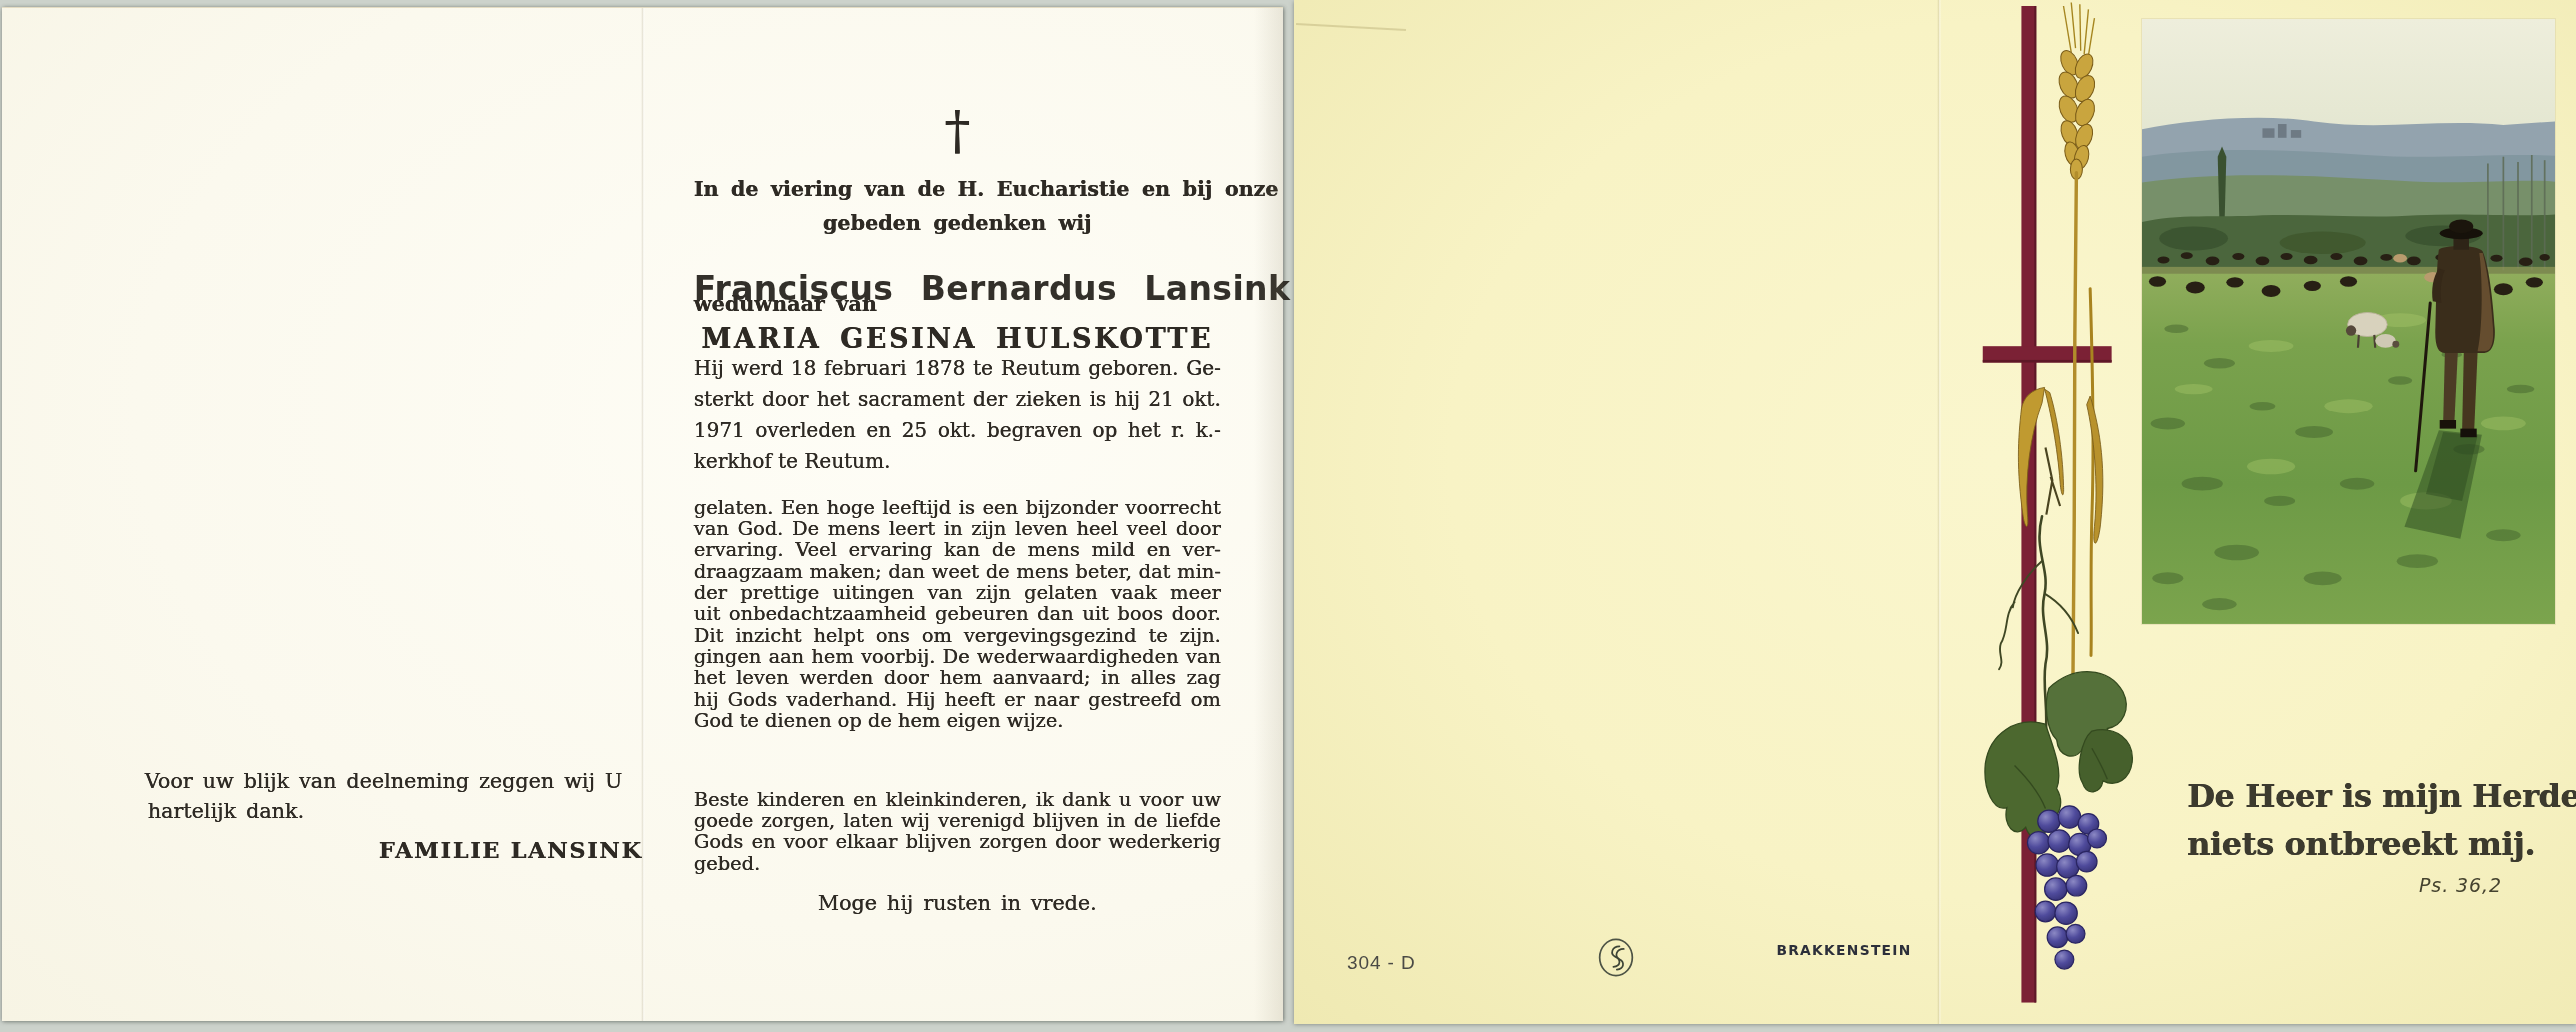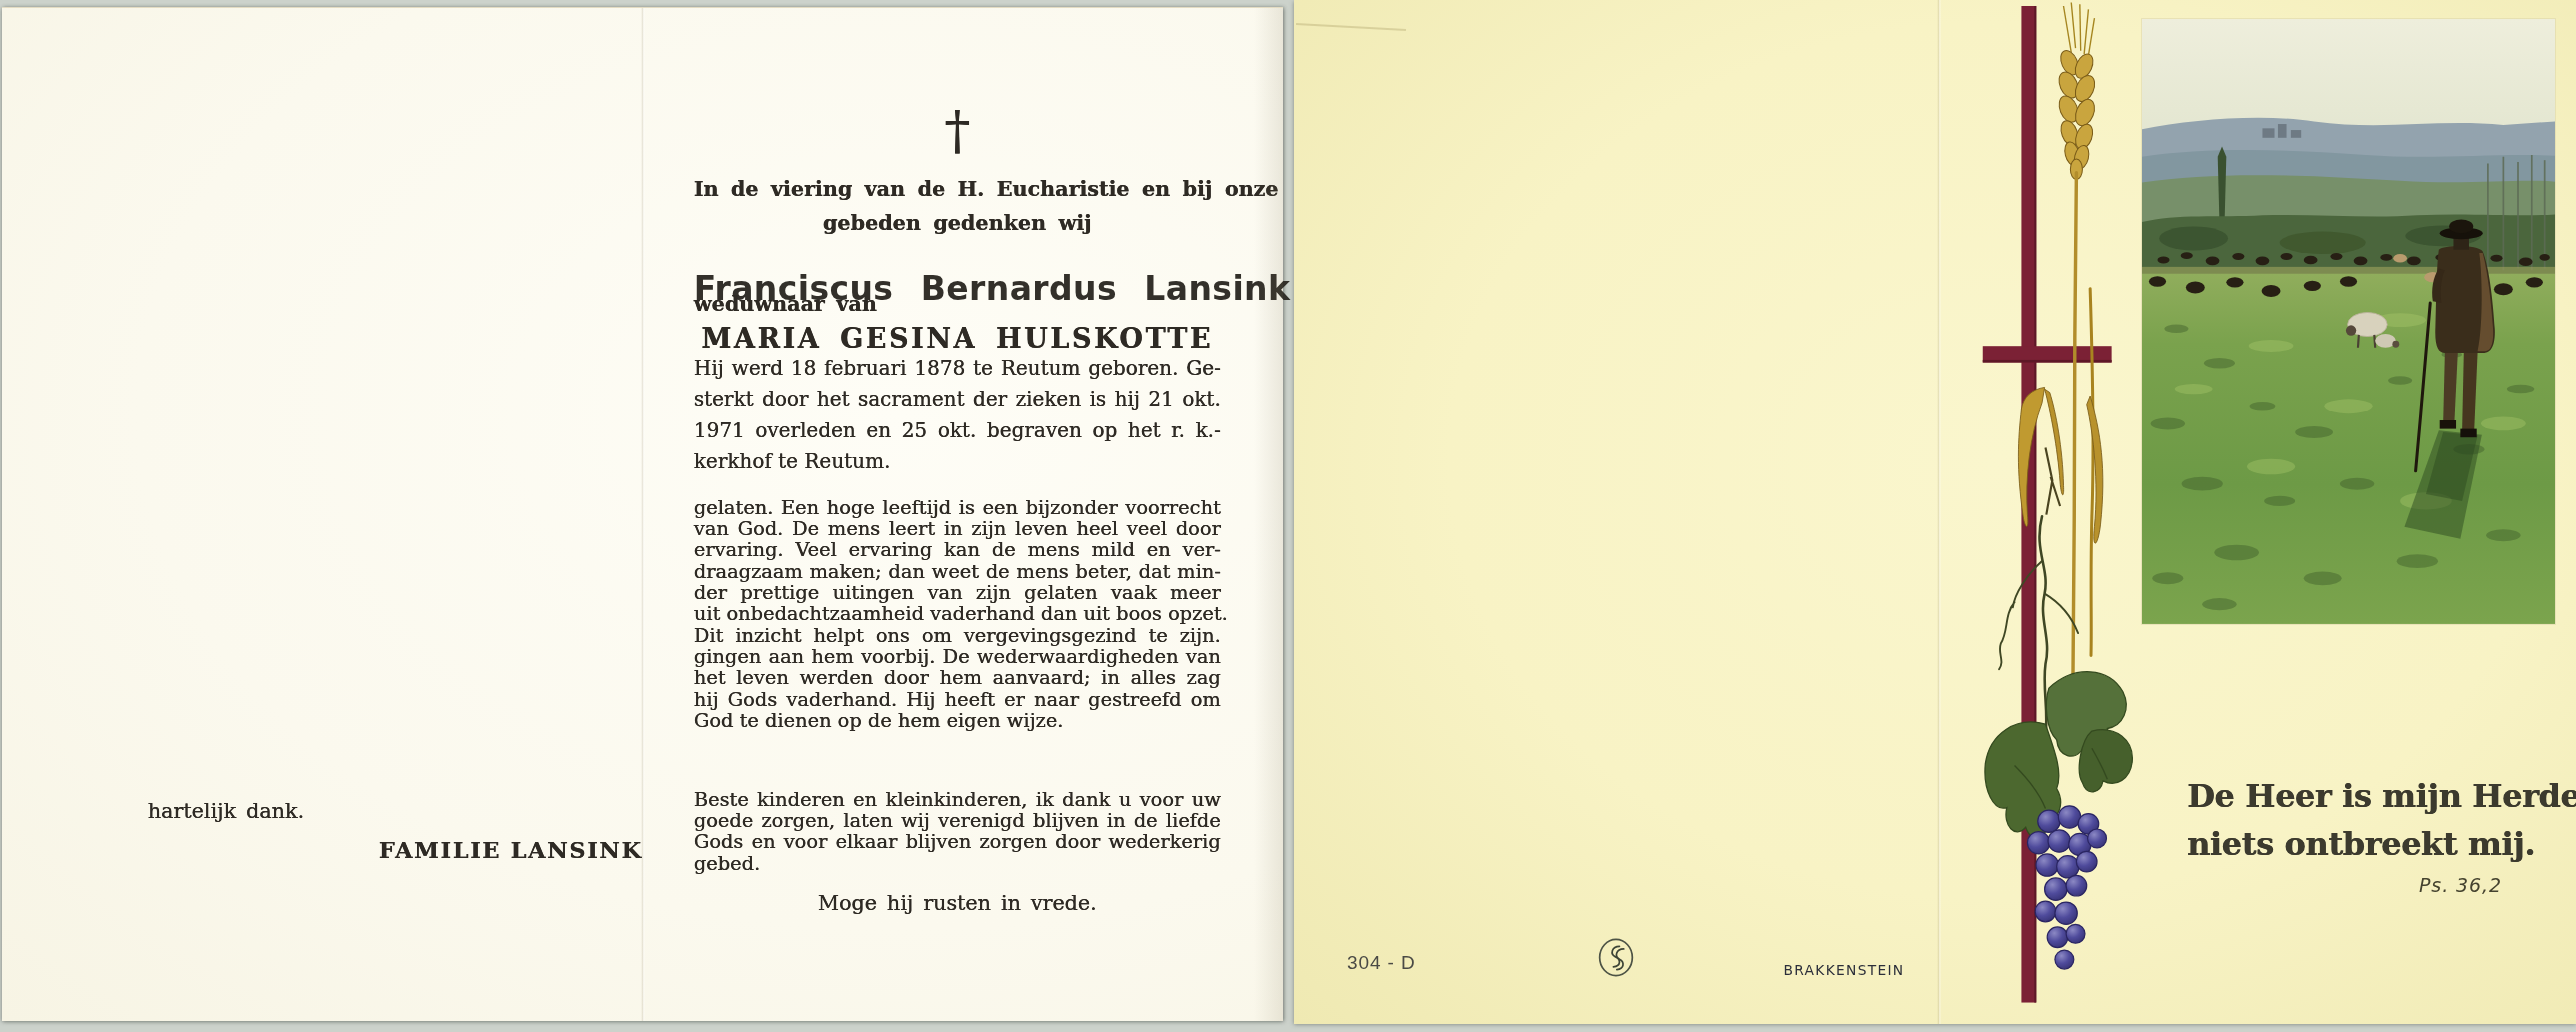--- a/index.html
+++ b/index.html
@@ -73,33 +73,34 @@
   .verse{position:absolute;font-family:"DejaVu Serif",serif;font-weight:bold;
     color:#3c3a2e;font-size:32px;letter-spacing:-0.4px;white-space:nowrap;
     text-shadow:0.5px 0 0 currentColor;}
   .verse.v1{left:893px;top:777px;}
   .verse.v2{left:893px;top:825px;}
   .verse-ref{position:absolute;left:1125px;top:874px;font-family:"DejaVu Sans","Liberation Sans",sans-serif;
     font-style:italic;font-size:19px;color:#45432f;letter-spacing:0.9px;}
   .print-code{position:absolute;left:53px;top:952px;font-family:Liberation Sans, sans-serif;
     font-size:19px;color:#4a4a45;letter-spacing:0.9px;}
   .stamp{position:absolute;left:303px;top:936px;}
-  .publisher{position:absolute;left:477px;top:962px;width:146px;text-align:center;
+  .publisher{position:absolute;left:477px;top:942px;width:146px;text-align:center;
     font-family:"DejaVu Sans","Liberation Sans",sans-serif;font-size:13.8px;
-    color:#2c2f3a;letter-spacing:1.3px;font-weight:normal;}
+    color:#2c2f3a;letter-spacing:1.3px;font-weight:bold;}
 </style>
 </head>
 <body>
 
 <div id="scan">
 
   <div class="card inner">
     <div class="fold inner-fold"></div>
 
     <section class="page-left">
+      <div class="thanks l1 ink">Voor uw blijk van deelneming zeggen wij U</div>
       <div class="thanks l2 ink">hartelijk dank.</div>
       <div class="signature ink">FAMILIE LANSINK</div>
     </section>
 
     <section class="page-right">
       <div class="cross ink">†</div>
       <div class="intro i1 ink">In de viering van de H. Eucharistie en bij onze</div>
       <div class="intro i2 ink">gebeden gedenken wij</div>
       <div class="name">Franciscus Bernardus Lansink</div>
       <div class="relation ink">weduwnaar van</div>
@@ -109,21 +110,21 @@
           <div class="jline">sterkt door het sacrament der zieken is hij 21 okt.</div>
           <div class="jline">1971 overleden en 25 okt. begraven op het r. k.-</div>
           <div class="jline last">kerkhof te Reutum.</div>
         </div>
       <div class="para p2 ink">
           <div class="jline">gelaten. Een hoge leeftijd is een bijzonder voorrecht</div>
           <div class="jline">van God. De mens leert in zijn leven heel veel door</div>
           <div class="jline">ervaring. Veel ervaring kan de mens mild en ver-</div>
           <div class="jline">draagzaam maken; dan weet de mens beter, dat min-</div>
           <div class="jline">der prettige uitingen van zijn gelaten vaak meer</div>
-          <div class="jline">uit onbedachtzaamheid vaderhand dan uit boos opzet.</div>
+          <div class="jline">uit onbedachtzaamheid gebeuren dan uit boos door.</div>
           <div class="jline">Dit inzicht helpt ons om vergevingsgezind te zijn.</div>
           <div class="jline">gingen aan hem voorbij. De wederwaardigheden van</div>
           <div class="jline">het leven werden door hem aanvaard; in alles zag</div>
           <div class="jline">hij Gods vaderhand. Hij heeft er naar gestreefd om</div>
           <div class="jline last">God te dienen op de hem eigen wijze.</div>
         </div>
       <div class="para p3 ink">
           <div class="jline">Beste kinderen en kleinkinderen, ik dank u voor uw</div>
           <div class="jline">goede zorgen, laten wij verenigd blijven in de liefde</div>
           <div class="jline">Gods en voor elkaar blijven zorgen door wederkerig</div>

